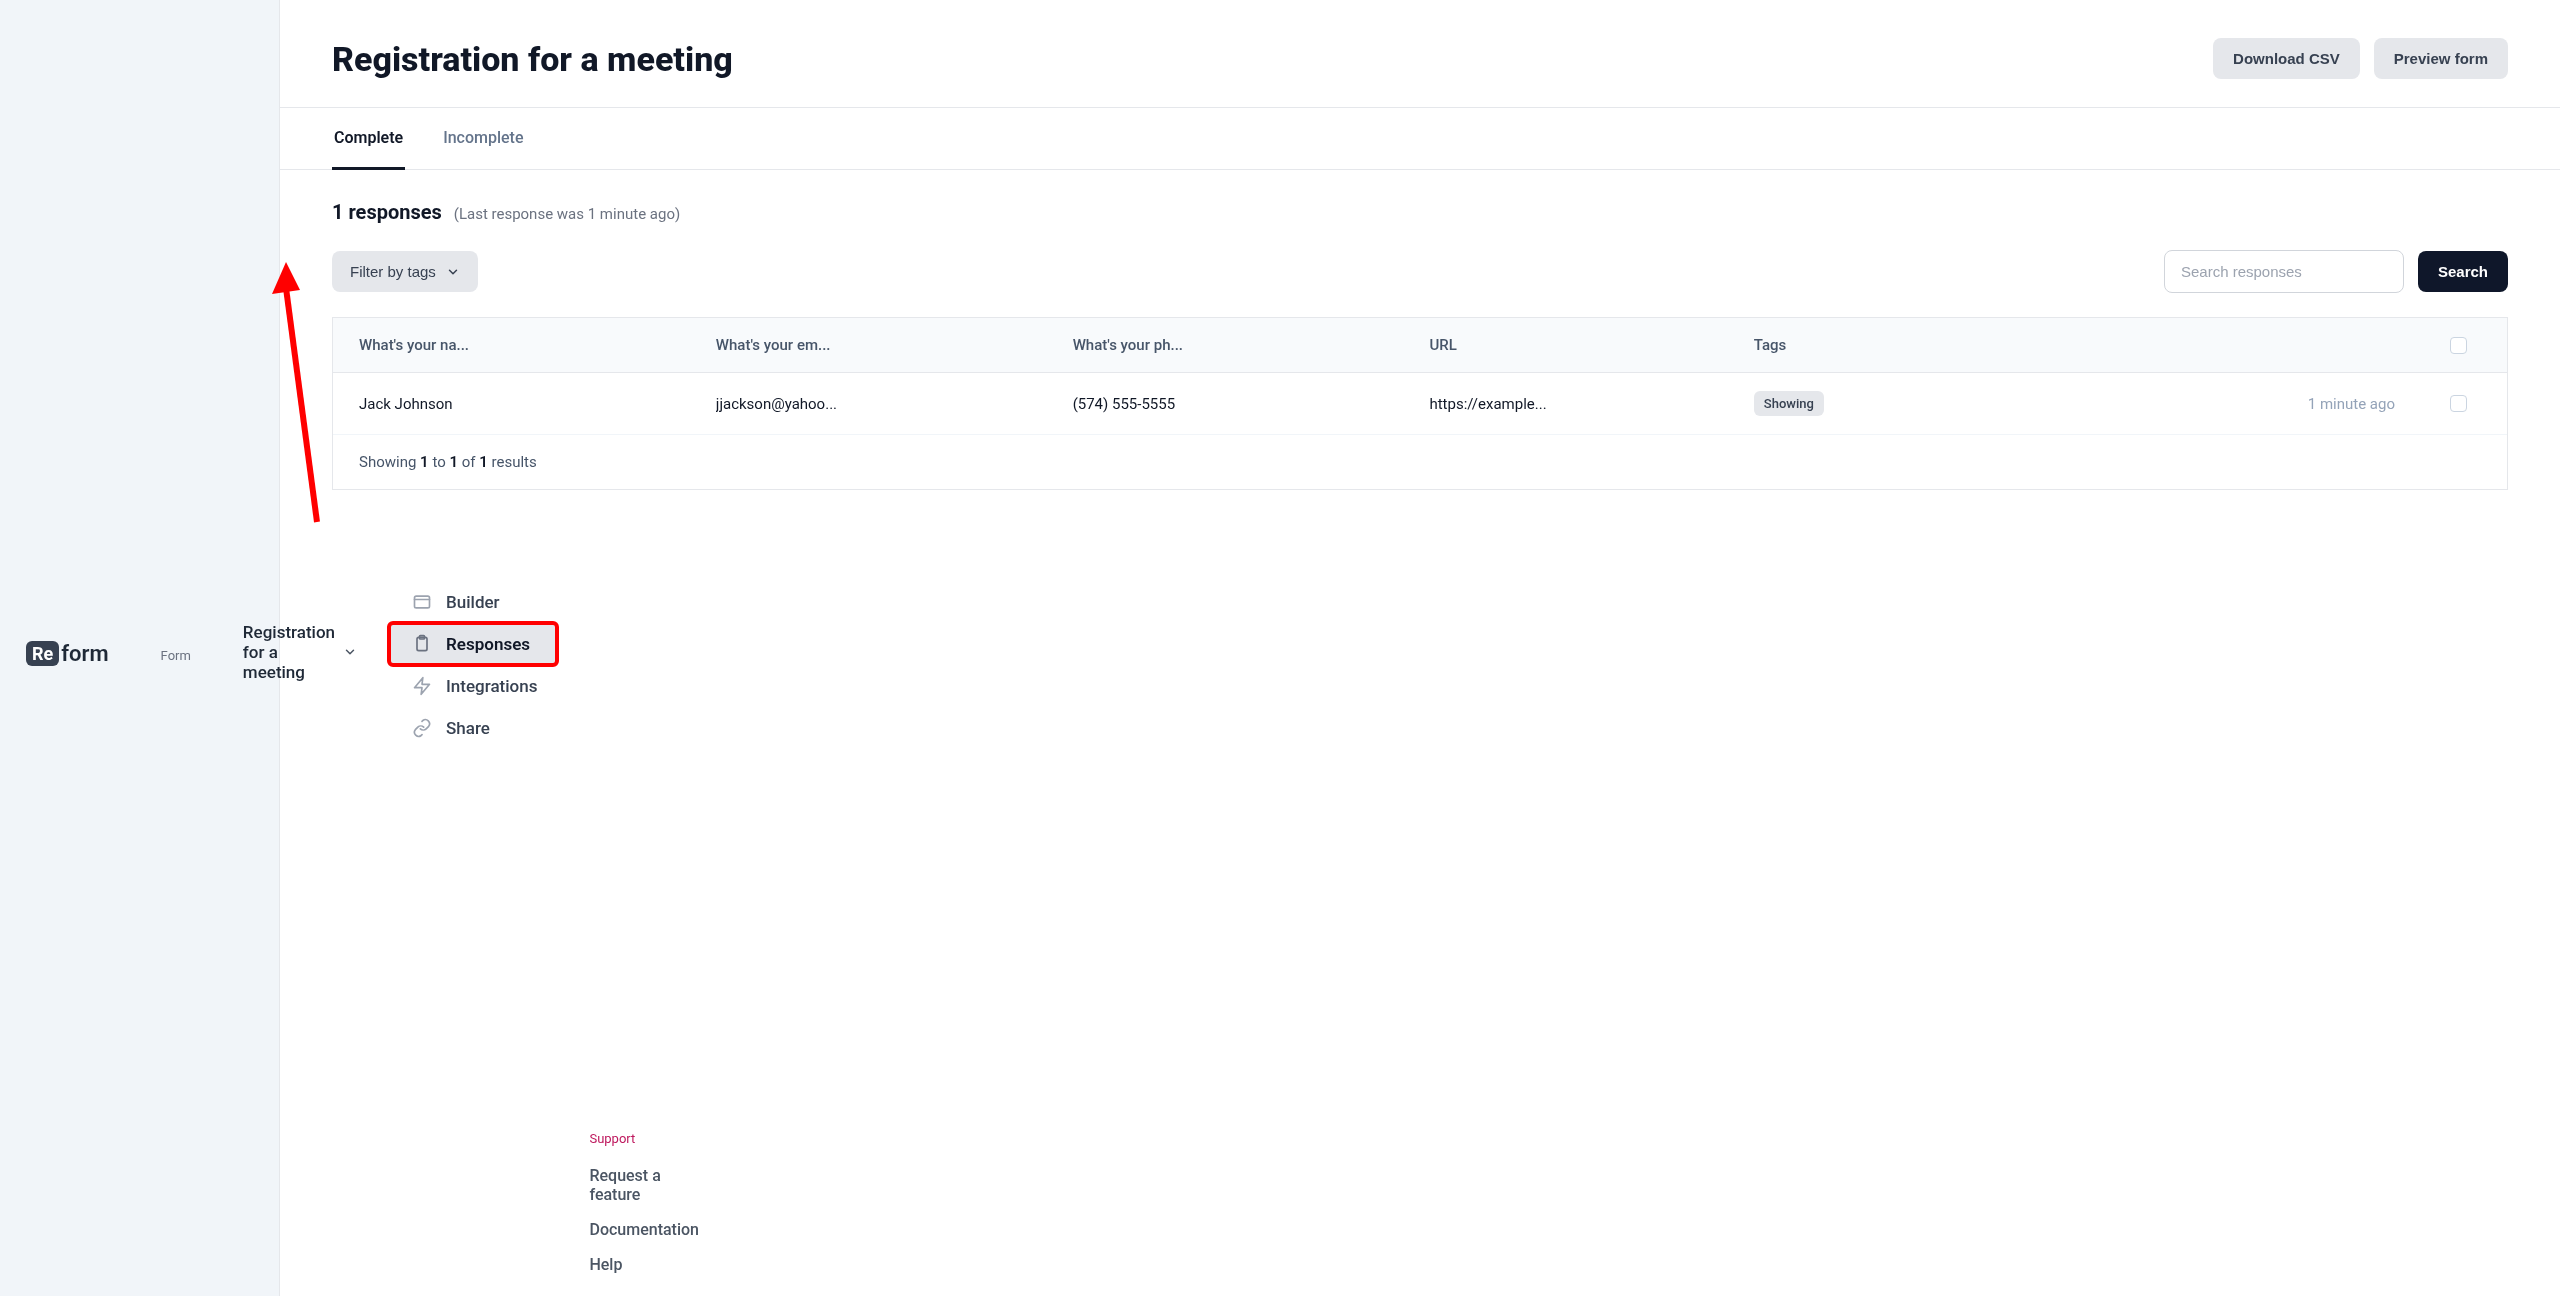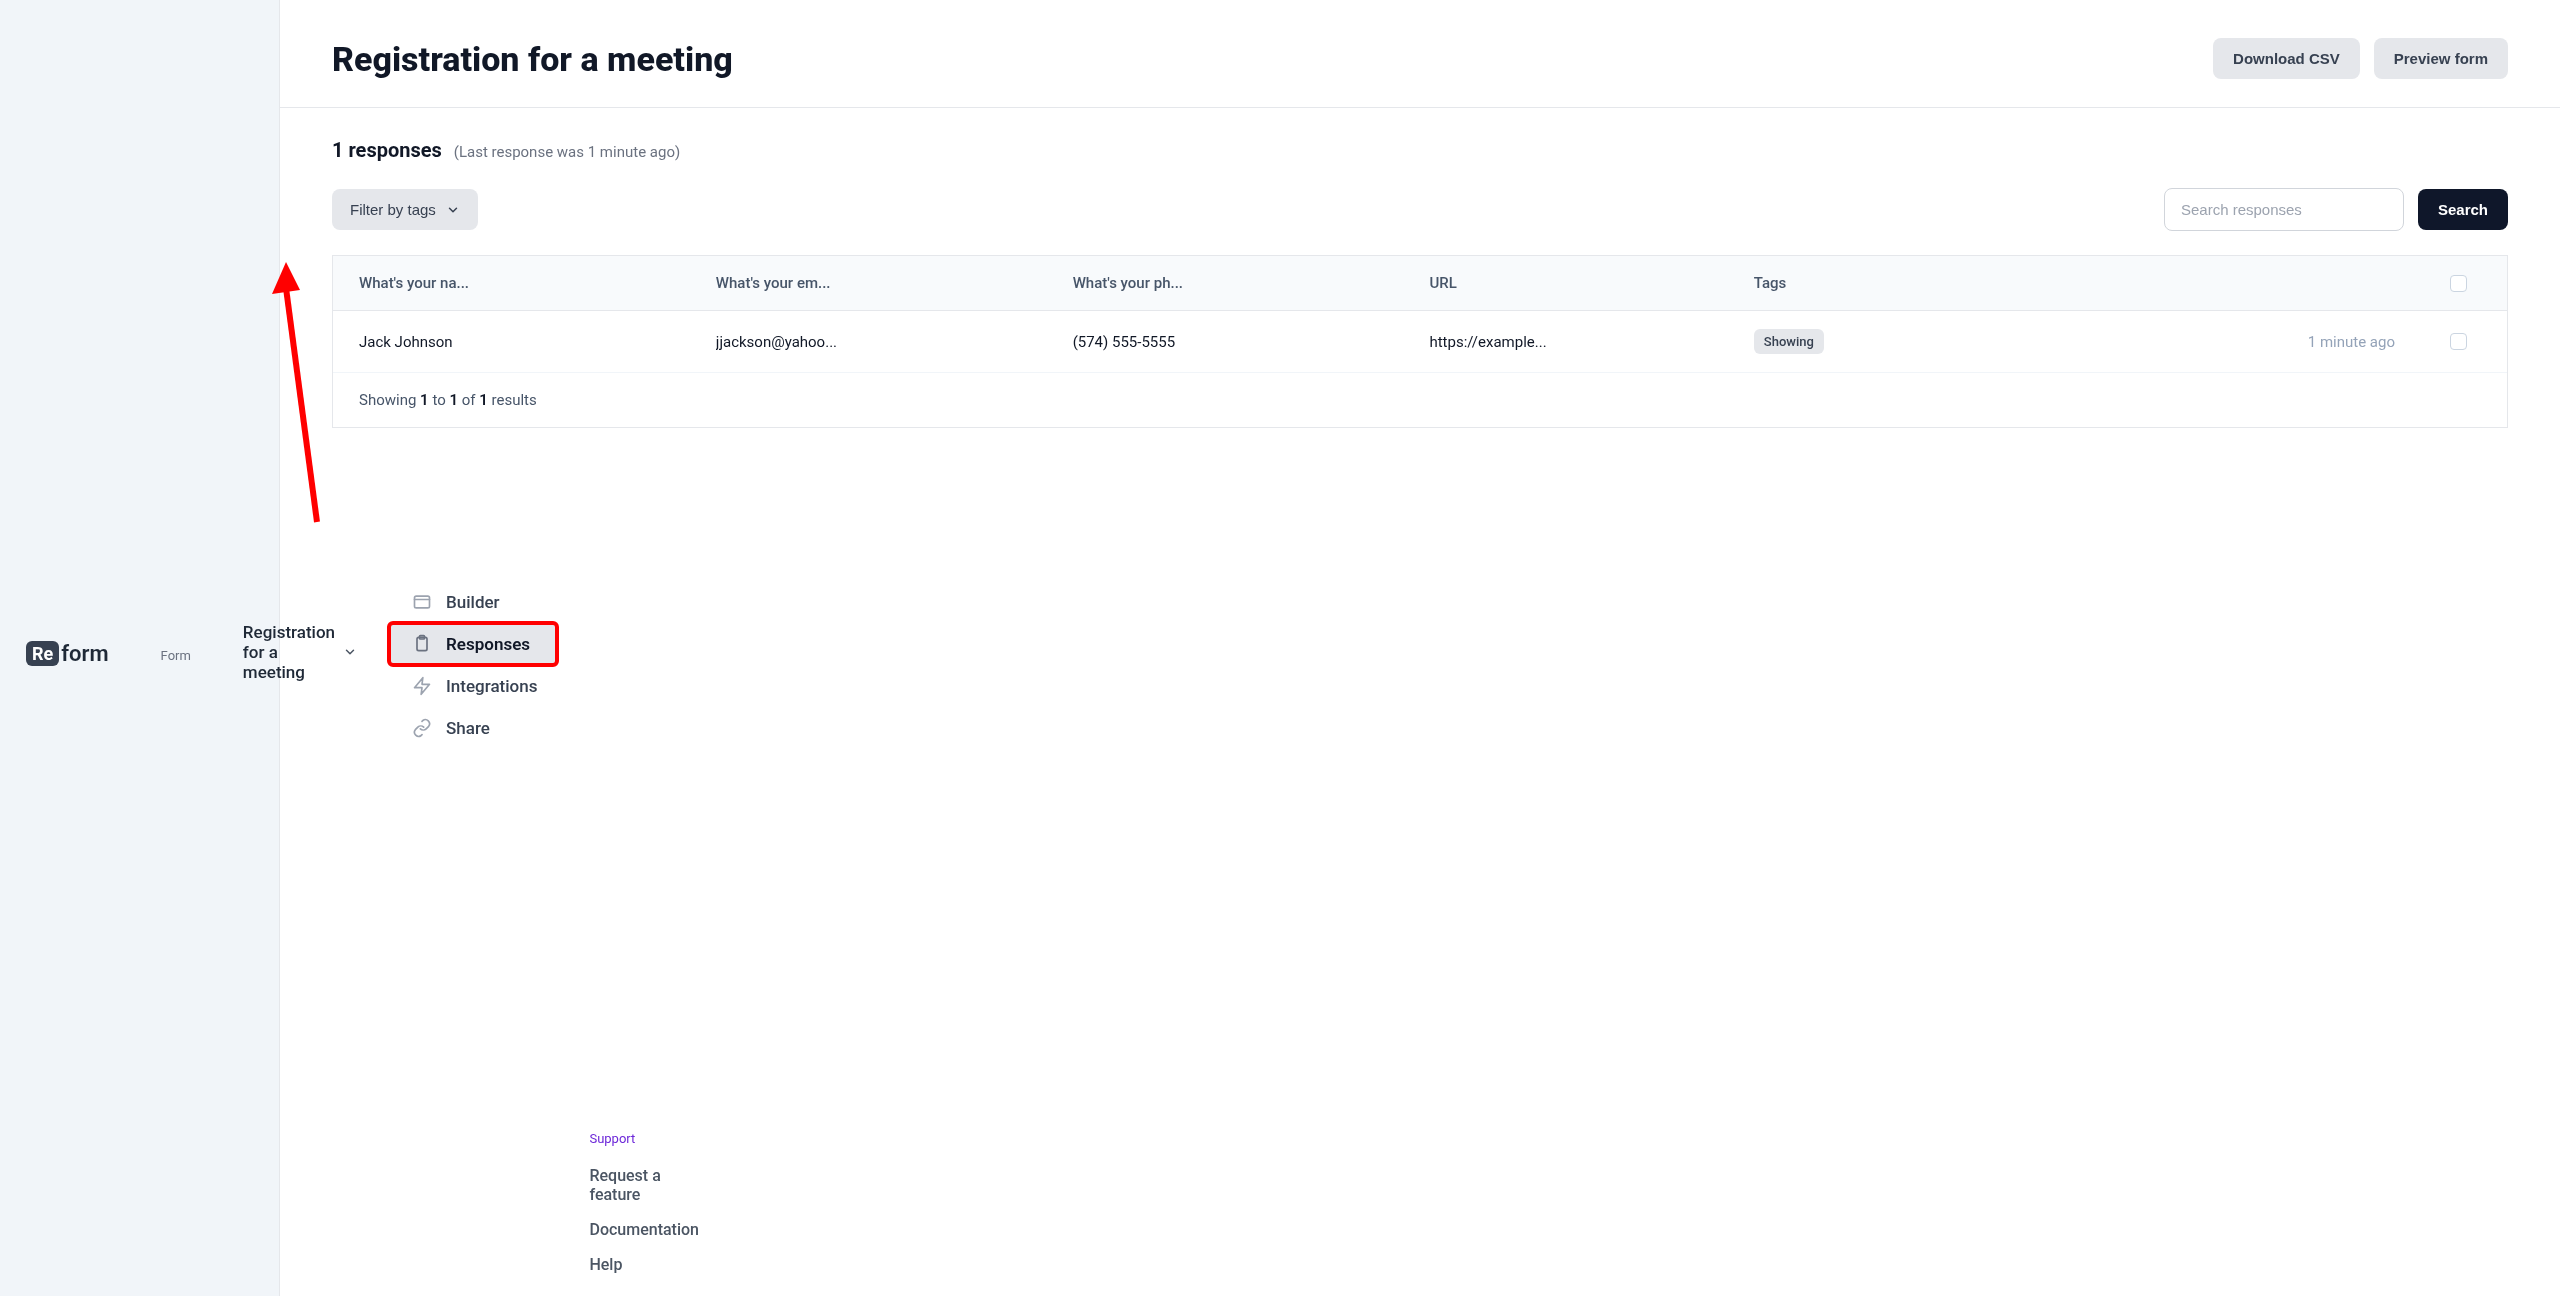--- a/index.html
+++ b/index.html
@@ -85,21 +85,21 @@
   
   .nav-item.highlighted {
     outline: 4px solid #ff0000;
     outline-offset: -2px;
     border-radius: 4px;
     margin: 0 6px;
     padding-left: 20px;
   }
 
   .support-block { margin-top: auto; padding: 0 26px 14px 26px; }
-  .support-label { font-size: 13px; color: #6d28d9; margin-bottom: 12px; }
+  .support-label { font-size: 13px; color: #be185d; margin-bottom: 12px; }
   .support-link {
     display: block;
     padding: 8px 0;
     color: #4b5563;
     font-size: 16px;
     font-weight: 500;
     cursor: pointer;
   }
 
   .team-footer {
@@ -334,20 +334,24 @@
 <main class="main">
 
   <div class="page-header">
     <h1 class="page-title">Registration for a meeting</h1>
     <div class="header-actions">
       <button class="btn btn-secondary">Download CSV</button>
       <button class="btn btn-secondary">Preview form</button>
     </div>
   </div>
 
+  <div class="tabs">
+    <div class="tab active">Complete</div>
+    <div class="tab">Incomplete</div>
+  </div>
 
   <div class="content">
 
     <div class="count-line">
       <span class="count">1 responses</span>
       <span class="meta">(Last response was 1 minute ago)</span>
     </div>
 
     <div class="toolbar">
       <button class="filter-btn">

